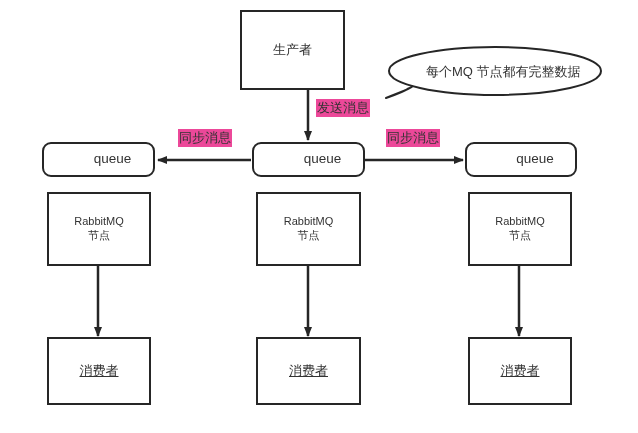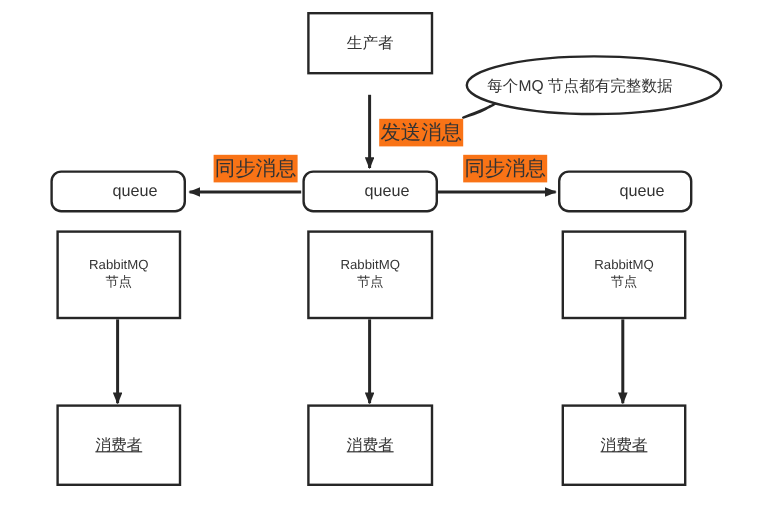--- a/index.html
+++ b/index.html
@@ -37,31 +37,32 @@
   .node-box.rounded {
     border-radius: 9px;
   }
   .label-producer { font-size: 13px; }
   .label-queue    { font-size: 13.5px; padding-left: 28px; }
   .label-node     { font-size: 11px; }
   .label-consumer { font-size: 13px; text-decoration: underline; }
 
   .edge-label {
     position: absolute;
-    font-size: 17px;
+    font-size: 13px;
     color: #333333;
-    background: #f97316;
+    background: #ec4899;
     white-space: nowrap;
     padding: 0 1px;
   }
   .bubble-text {
     position: absolute;
     font-size: 13px;
     color: #333333;
     white-space: nowrap;
+    margin-left: 20px;
   }
 </style>
 </head>
 <body>
 
 <svg id="canvas" viewBox="0 0 638 433" xmlns="http://www.w3.org/2000/svg">
   <defs>
     <marker id="arrowhead" markerWidth="10" markerHeight="8" refX="9" refY="4" orient="auto" markerUnits="userSpaceOnUse">
       <path d="M0,0 L10,4 L0,8 z" fill="#262626"></path>
     </marker>
@@ -78,21 +79,21 @@
   <line x1="308" y1="266" x2="308" y2="336" stroke="#262626" stroke-width="2.5" marker-end="url(#arrowhead)"></line>
 
   <line x1="519" y1="266" x2="519" y2="336" stroke="#262626" stroke-width="2.5" marker-end="url(#arrowhead)"></line>
 
   <g>
     <ellipse cx="495" cy="71" rx="106" ry="24" fill="#ffffff" stroke="#262626" stroke-width="2"></ellipse>
     <path d="M413,86 C408,90 400,92 386,98 C398,94 404,92 409,88" fill="#ffffff" stroke="#262626" stroke-width="2" stroke-linejoin="round"></path>
   </g>
 </svg>
 
-<div class="node-box label-producer" style="left:256px; top:10px; width:105px; height:52px;">生产者</div>
+<div class="node-box label-producer" style="left:240px; top:10px; width:105px; height:80px;">生产者</div>
 
 <div class="node-box rounded label-queue" style="left:42px; top:142px; width:113px; height:35px;">queue</div>
 
 <div class="node-box rounded label-queue" style="left:252px; top:142px; width:113px; height:35px;">queue</div>
 
 <div class="node-box rounded label-queue" style="left:465px; top:142px; width:112px; height:35px;">queue</div>
 
 <div class="node-box label-node" style="left:47px; top:192px; width:104px; height:74px;">RabbitMQ
 节点</div>
 

